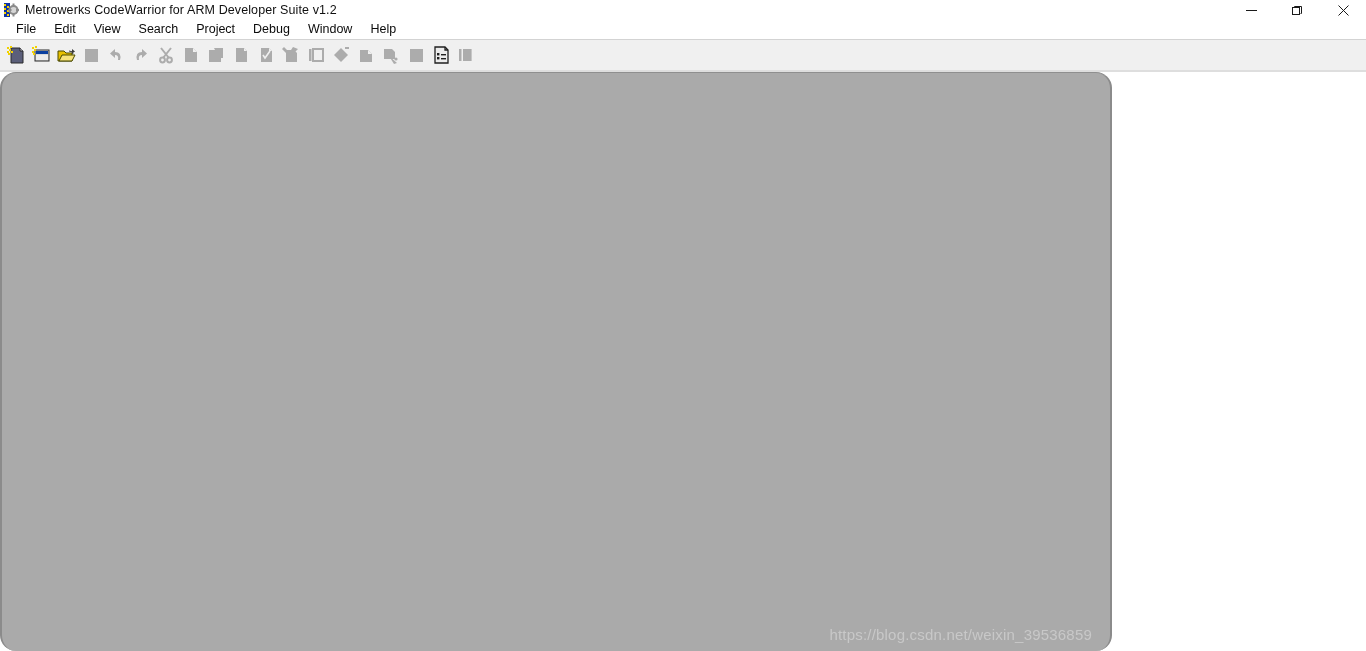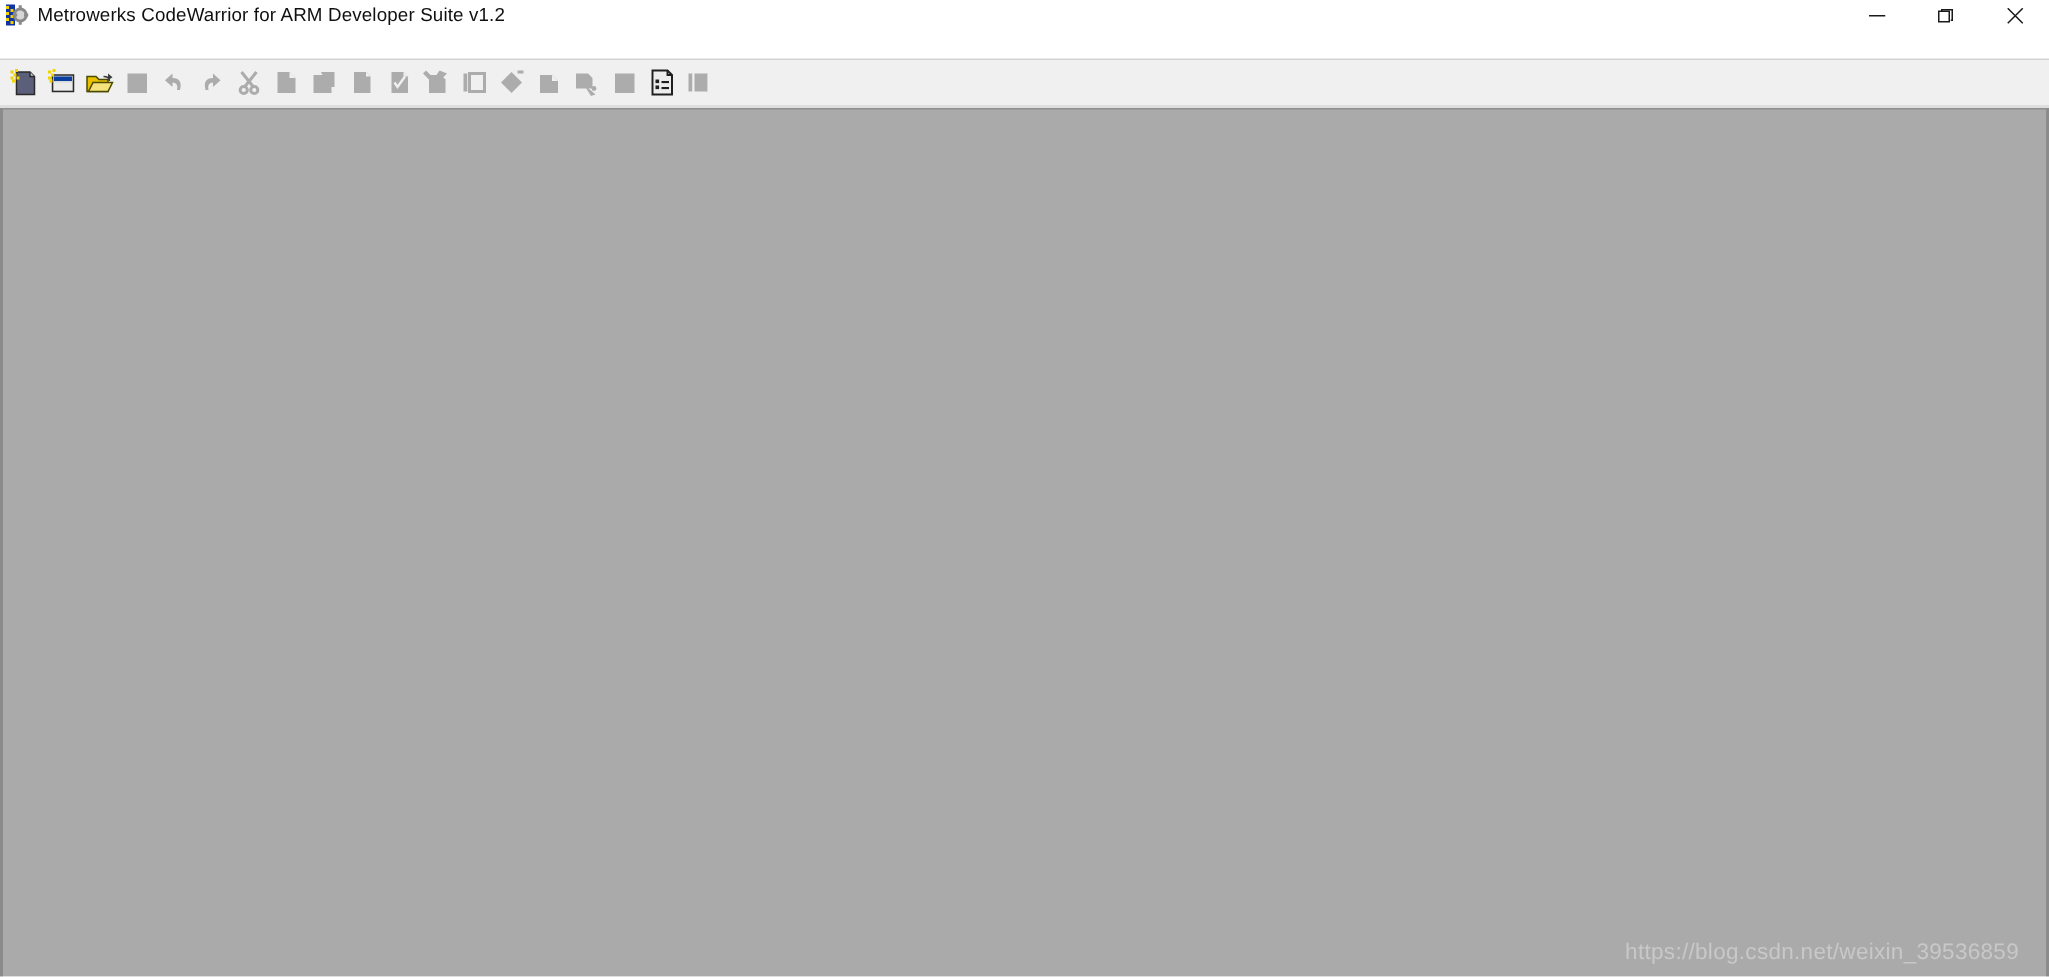--- a/index.html
+++ b/index.html
@@ -117,28 +117,29 @@
     align-items: center;
     justify-content: center;
     flex: 0 0 auto;
   }
   .tb-btn svg { display: block; image-rendering: pixelated; }
 
   
   .client {
     position: absolute;
     left: 0; top: 72px;
-    width: 1366px;
+    width: 1112px;
     height: 579px;
     background: #aaaaaa;
     border-top: 1px solid #8f8f8f;
     border-left: 2px solid #8b8b8b;
     border-right: 2px solid #8b8b8b;
     box-sizing: border-box;
     overflow: hidden;
+    border-radius: 16px;
   }
   .watermark {
     position: absolute;
     right: 18px;
     bottom: 8px;
     font-size: 15px;
     color: #c8c8c8;
     white-space: nowrap;
     letter-spacing: 0.2px;
     font-family: "Liberation Sans", sans-serif;
@@ -183,20 +184,30 @@
         </svg>
       </div>
       <div class="wc-btn">
         <svg width="11" height="11" viewBox="0 0 11 11">
           <path d="M0.5 0.5 L10.5 10.5 M10.5 0.5 L0.5 10.5" stroke="#1a1a1a" stroke-width="1" fill="none"></path>
         </svg>
       </div>
     </div>
   </div>
 
+  <div class="menubar">
+    <div class="menu-item">File</div>
+    <div class="menu-item">Edit</div>
+    <div class="menu-item">View</div>
+    <div class="menu-item">Search</div>
+    <div class="menu-item">Project</div>
+    <div class="menu-item">Debug</div>
+    <div class="menu-item">Window</div>
+    <div class="menu-item">Help</div>
+  </div>
 
   <div class="toolbar-sep"></div>
 
   <div class="toolbar">
 
     <div class="tb-btn" title="New Text File">
       <svg width="20" height="20" viewBox="0 0 20 20">
         <path d="M5 3 H14 L17 6 V18 H5 Z" fill="#5b5f7a"></path>
         <path d="M5 3 H14 L17 6 V18 H5 Z" fill="none" stroke="#2b2b2b" stroke-width="1"></path>
         <path d="M14 3 V6 H17" fill="#c9c9d8" stroke="#2b2b2b" stroke-width="1"></path>

